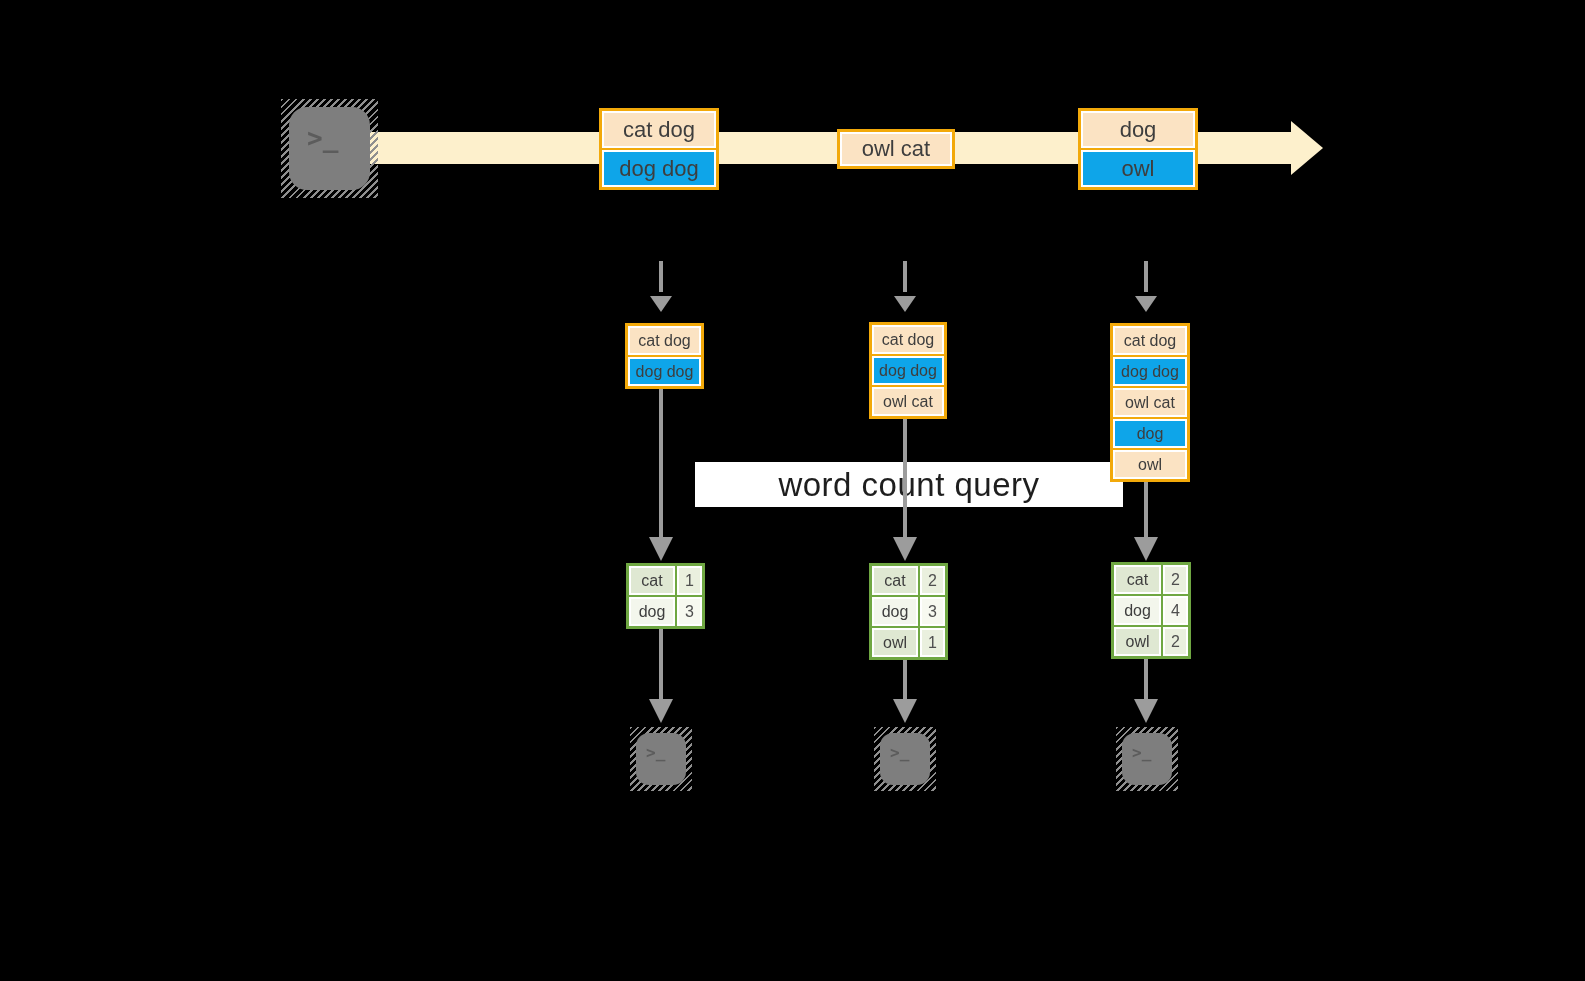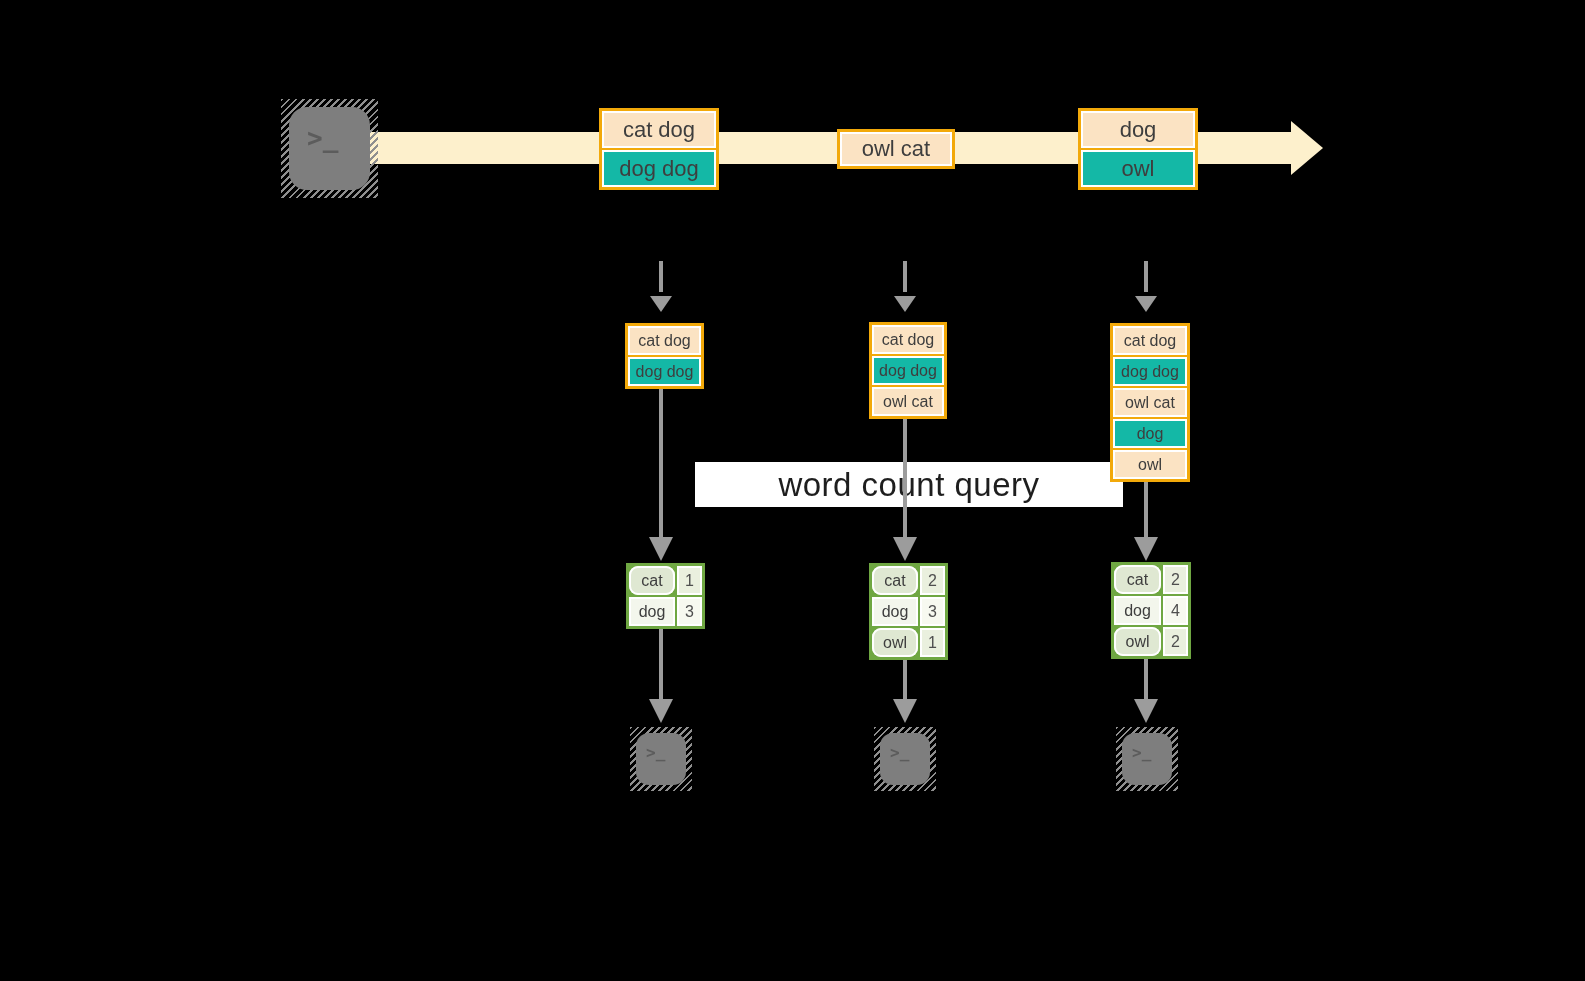--- a/index.html
+++ b/index.html
@@ -34,36 +34,36 @@
   
   .event-box {
     position:absolute; border:3px solid #F2A90A; background:#F2A90A;
     display:flex; flex-direction:column; gap:2px;
   }
   .event-row {
     background:#FBE3C3; box-shadow:inset 0 0 0 2px #FFFFFF;
     display:flex; align-items:center; justify-content:center;
     color:#3E3E3E; white-space:nowrap;
   }
-  .event-row.alt { background:#14b8a6; }
+  .event-row.alt { background:#0ea5e9; }
   .event-top .event-row { height:37px; font-size:22px; }
   .event-top-single .event-row { height:34px; font-size:22px; }
   .event-stack .event-row { height:29px; font-size:16px; }
 
   
   .count-table {
     position:absolute; border:3px solid #6FA742; background:#6FA742;
     display:grid; grid-template-columns:1fr 25px; gap:2px;
   }
   .count-cell {
     height:29px; box-shadow:inset 0 0 0 2px #FFFFFF;
     display:flex; align-items:center; justify-content:center;
     color:#3E3E3E; font-size:16px;
   }
-  .cc-w-odd { background:#DFE8D2;border-radius:9px; }
+  .cc-w-odd { background:#DFE8D2; }
   .cc-n-odd { background:#EAF0DE; color:#4F4F4F; }
   .cc-w-even { background:#F3F6EC; }
   .cc-n-even { background:#F7F9F0; color:#4F4F4F; }
 
   
   .v-line { position:absolute; width:4px; background:#9C9C9C; z-index:2; }
   .head-down {
     position:absolute; width:0; height:0; z-index:2;
     border-left:12px solid transparent; border-right:12px solid transparent;
     border-top:24px solid #9C9C9C;

